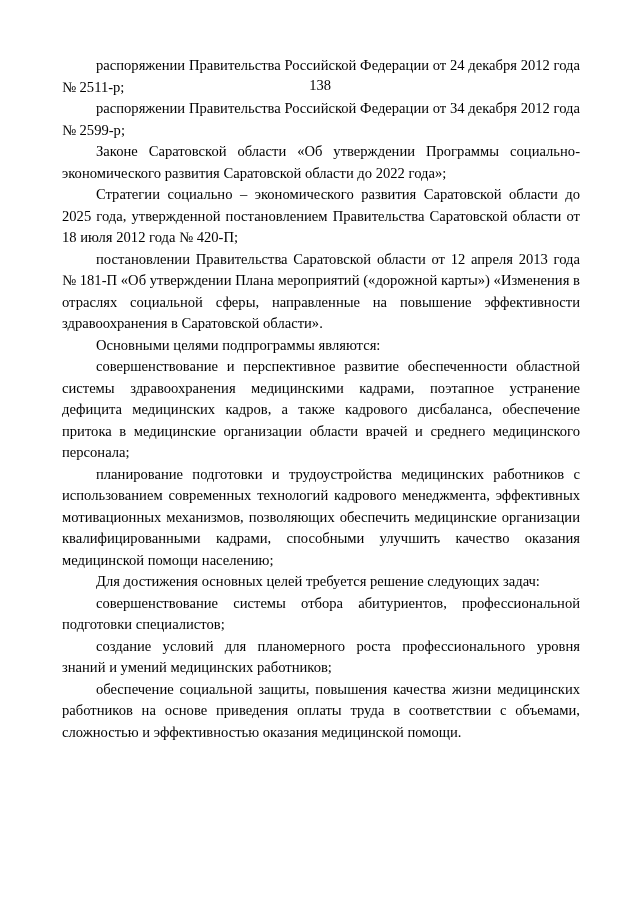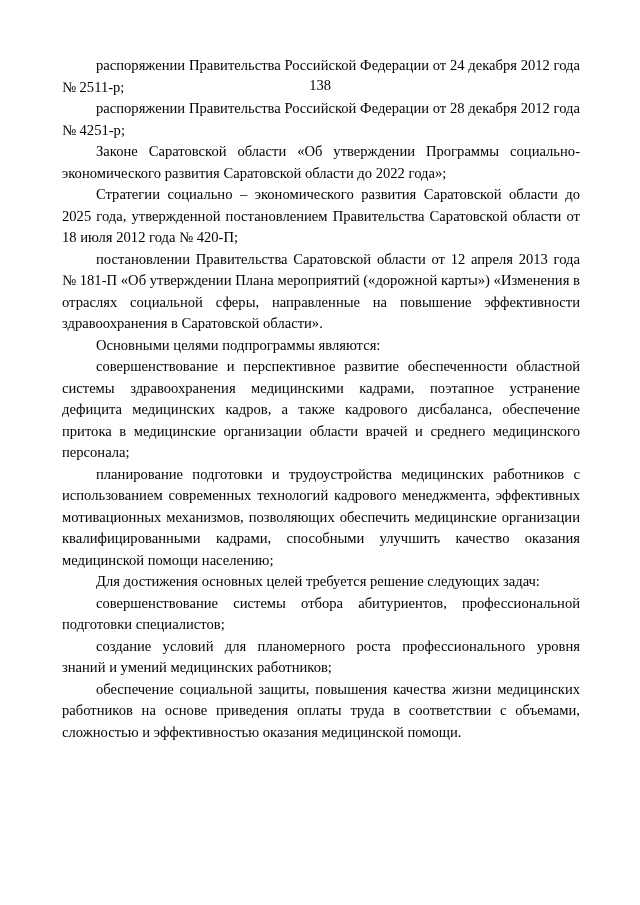--- a/index.html
+++ b/index.html
@@ -46,21 +46,21 @@
 </style>
 </head>
 <body>
 
 <div class="page">
 
   <div class="page-number">138</div>
 
   <div class="body-text">
     <p>распоряжении Правительства Российской Федерации от 24 декабря 2012 года № 2511-р;</p>
-    <p>распоряжении Правительства Российской Федерации от 28 декабря 2012 года № 4251-р;</p>
+    <p>распоряжении Правительства Российской Федерации от 34 декабря 2012 года № 2599-р;</p>
     <p>Законе Саратовской области «Об утверждении Программы социально-экономического развития Саратовской области до 2022 года»;</p>
     <p>Стратегии социально – экономического развития Саратовской области до 2025 года, утвержденной постановлением Правительства Саратовской области от 18 июля 2012 года № 420-П;</p>
     <p>постановлении Правительства Саратовской области от 12 апреля 2013 года № 181-П «Об утверждении Плана мероприятий («дорожной карты») «Изменения в отраслях социальной сферы, направленные на повышение эффективности здравоохранения в Саратовской области».</p>
     <p>Основными целями подпрограммы являются:</p>
     <p>совершенствование и перспективное развитие обеспеченности областной системы здравоохранения медицинскими кадрами, поэтапное устранение дефицита медицинских кадров, а также кадрового дисбаланса, обеспечение притока в медицинские организации области врачей и среднего медицинского персонала;</p>
     <p>планирование подготовки и трудоустройства медицинских работников с использованием современных технологий кадрового менеджмента, эффективных мотивационных механизмов, позволяющих обеспечить медицинские организации квалифицированными кадрами, способными улучшить качество оказания медицинской помощи населению;</p>
     <p>Для достижения основных целей требуется решение следующих задач:</p>
     <p>совершенствование системы отбора абитуриентов, профессиональной подготовки специалистов;</p>
     <p>создание условий для планомерного роста профессионального уровня знаний и умений медицинских работников;</p>
     <p>обеспечение социальной защиты, повышения качества жизни медицинских работников на основе приведения оплаты труда в соответствии с объемами, сложностью и эффективностью оказания медицинской помощи.</p>

